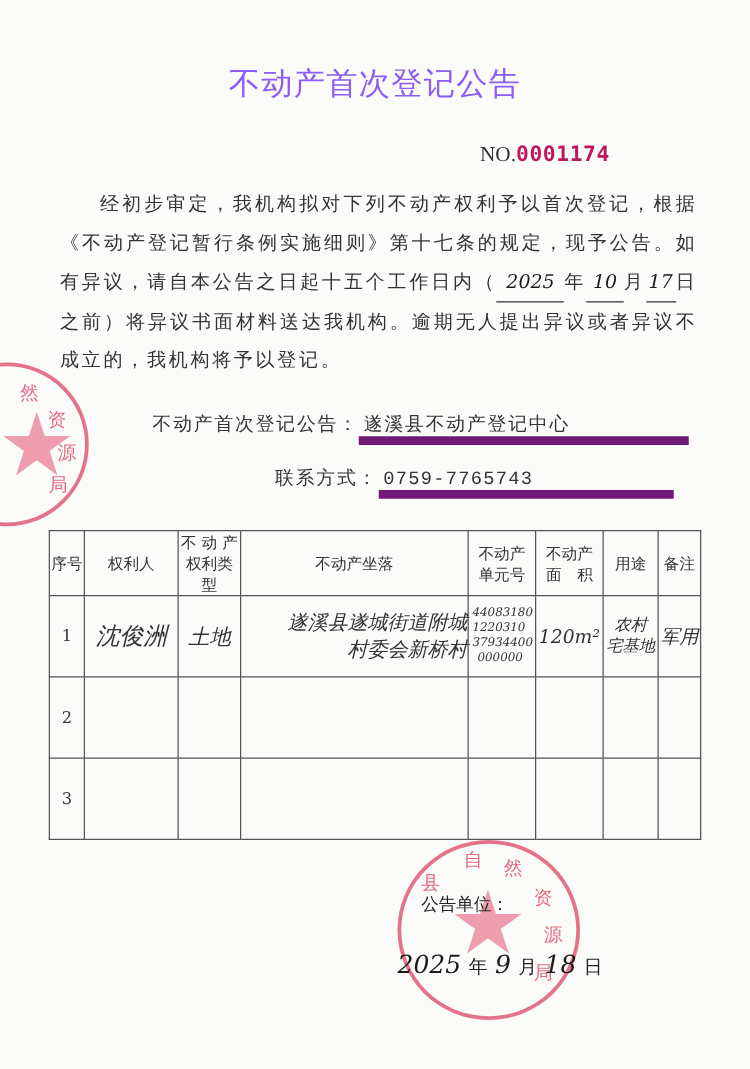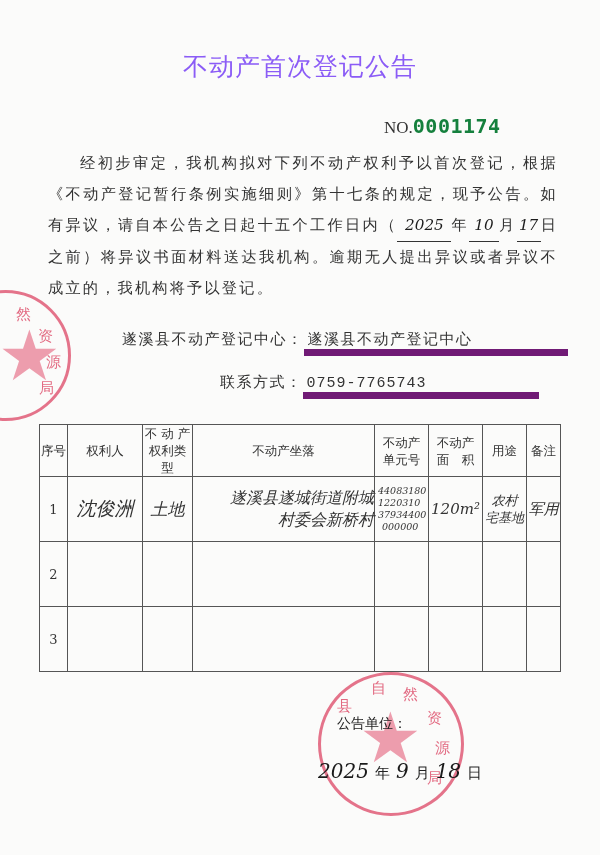--- a/index.html
+++ b/index.html
@@ -13,21 +13,21 @@
     position:absolute; left:0; top:50px; width:600px; text-align:center;
     font-family:"DejaVu Sans", "Liberation Sans", sans-serif;
     font-size:25px; letter-spacing:1px; color:#8b5cf6;
   }
   .serial {
     position:absolute; left:384px; top:114px; font-size:17px;
     font-family:"Liberation Serif", serif; color:#333;
   }
   .serial .num {
     font-family:"DejaVu Sans Mono", "Liberation Mono", monospace;
-    color:#15803d; font-weight:bold; font-size:20px; letter-spacing:0.5px;
+    color:#be185d; font-weight:bold; font-size:17px; letter-spacing:0.5px;
   }
   .para {
     position:absolute; left:48px; top:148px; width:510px;
     font-size:15.2px; line-height:31px; letter-spacing:2.2px;
     text-indent:2.1em; color:#333; text-align:justify;
   }
   .hw {
     font-family:"DejaVu Serif", serif; font-style:italic;
     color:#1c1c1c; display:inline-block; border-bottom:1px solid #333;
     text-align:center; text-indent:0; letter-spacing:0;
@@ -90,21 +90,21 @@
 
 <div class="serial">
   <span>NO.</span><span class="num">0001174</span>
 </div>
 
 <div class="para">
   <span>经初步审定，我机构拟对下列不动产权利予以首次登记，根据《不动产登记暂行条例实施细则》第十七条的规定，现予公告。如有异议，请自本公告之日起十五个工作日内（</span><span class="hw" style="width:54px">2025</span><span>年</span><span class="hw" style="width:30px">10</span><span>月</span><span class="hw" style="width:24px">17</span><span>日之前）将异议书面材料送达我机构。逾期无人提出异议或者异议不成立的，我机构将予以登记。</span>
 </div>
 
 <div class="field-row" style="left:122px; top:330px;">
-  <span>遂溪县不动产登记中心：</span><span class="val" style="width:260px">遂溪县不动产登记中心</span>
+  <span>不动产首次登记公告：</span><span class="val" style="width:260px">遂溪县不动产登记中心</span>
 </div>
 
 <div class="field-row" style="left:220px; top:373px;">
   <span>联系方式：</span><span class="val" style="width:232px; font-family:'Liberation Mono', monospace; letter-spacing:1px;">0759-7765743</span>
 </div>
 
 <table class="notice">
   <colgroup>
     <col style="width:28px">
       <col style="width:75px">

